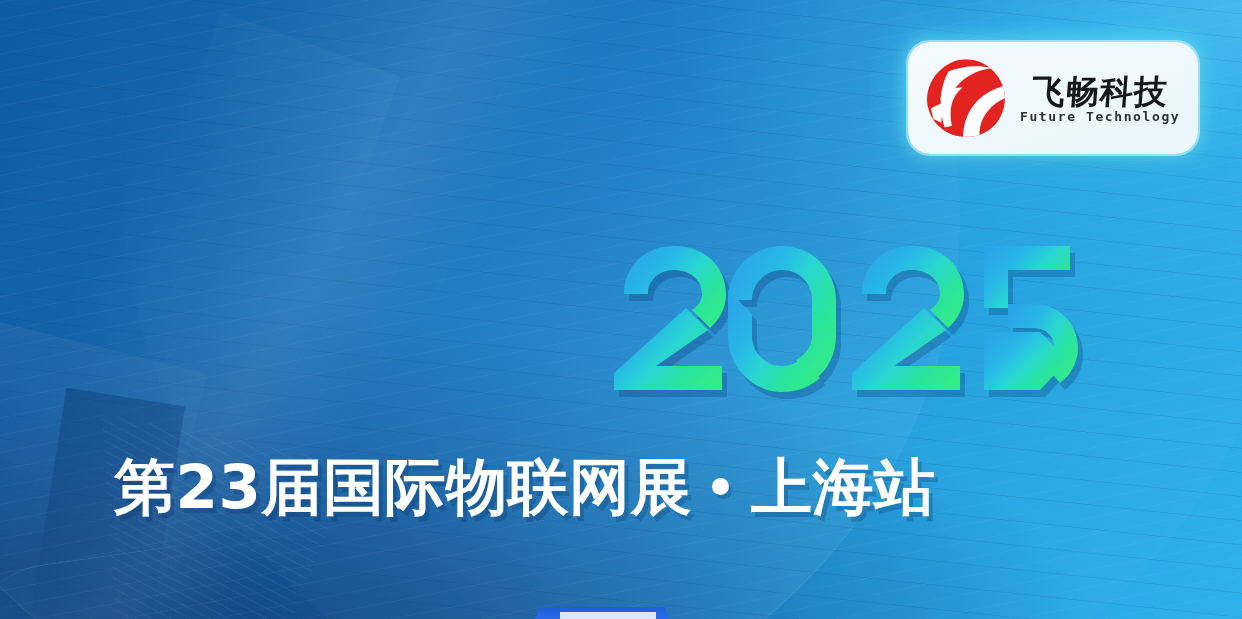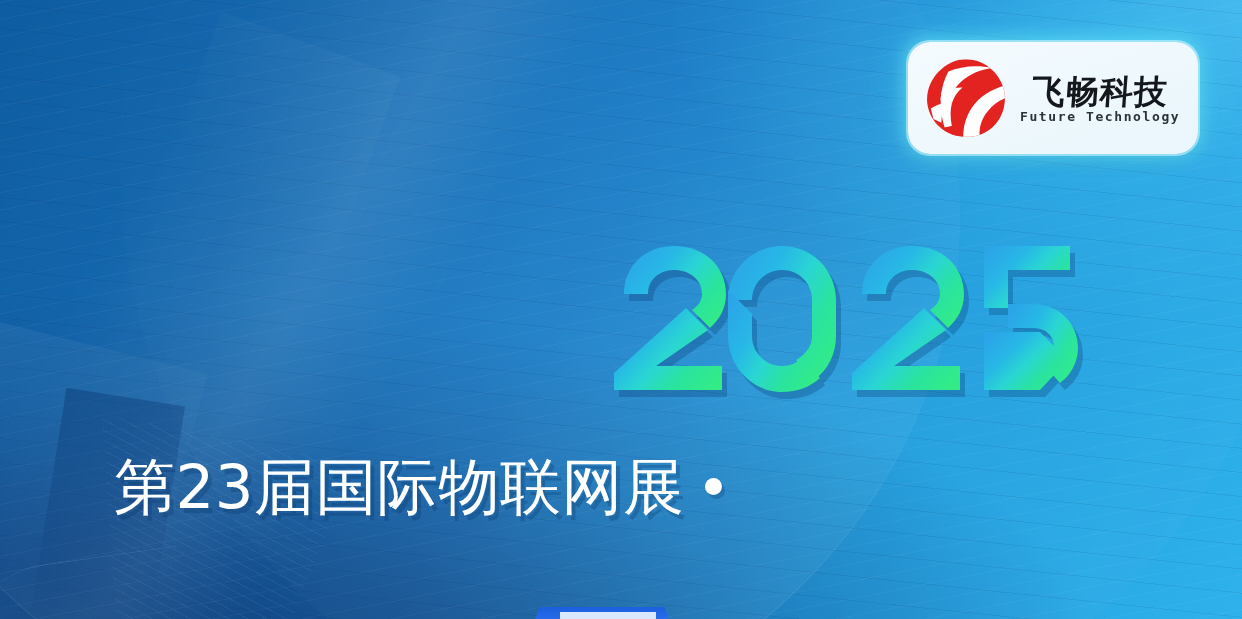--- a/index.html
+++ b/index.html
@@ -212,21 +212,21 @@
   }
   .year svg{ display:block; width:100%; height:100%;
     filter:drop-shadow(5px 7px 0 rgba(5,48,100,.26)); }
 
   
   .subtitle{
     position:absolute;
     left:114px; top:456px;
     display:flex; align-items:center;
     font-family:"DejaVu Sans", sans-serif;
-    font-size:61px; font-weight:400;
+    font-size:61px; font-weight:700;
     color:#ffffff;
     letter-spacing:.5px;
     white-space:nowrap;
     text-shadow:4px 5px 0 rgba(5,45,95,.26);
     line-height:1;
   }
   .sub-dot{
     display:inline-block;
     width:17px; height:17px; border-radius:50%;
     background:#ffffff;
@@ -395,15 +395,16 @@
                  L456 116
                  L428 146
                  L372 146 Z"></path>
       </g>
     </svg>
   </div>
 
   <div class="subtitle">
     <span>第23届国际物联网展</span>
     <span class="sub-dot"></span>
+    <span>上海站</span>
   </div>
 
 </div>
 
 </body></html>

